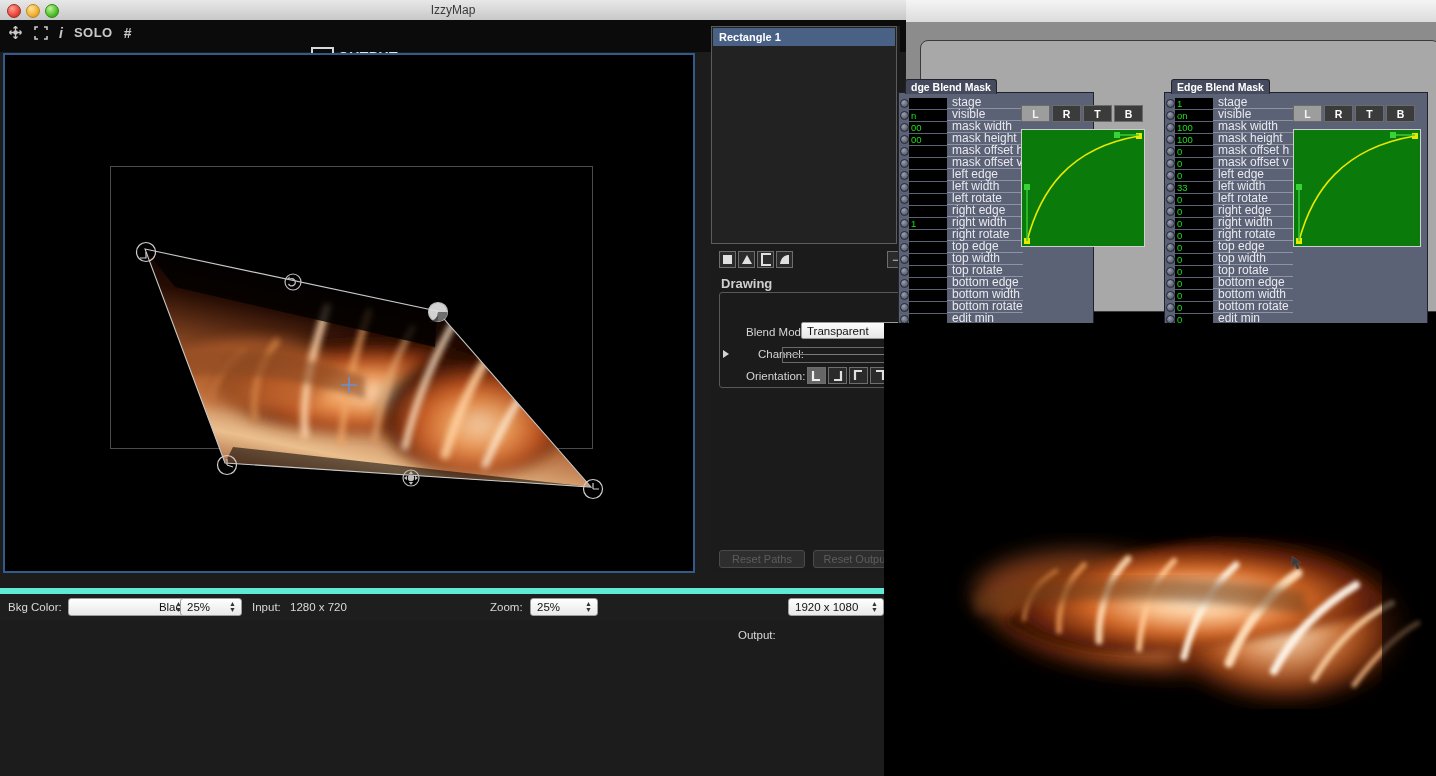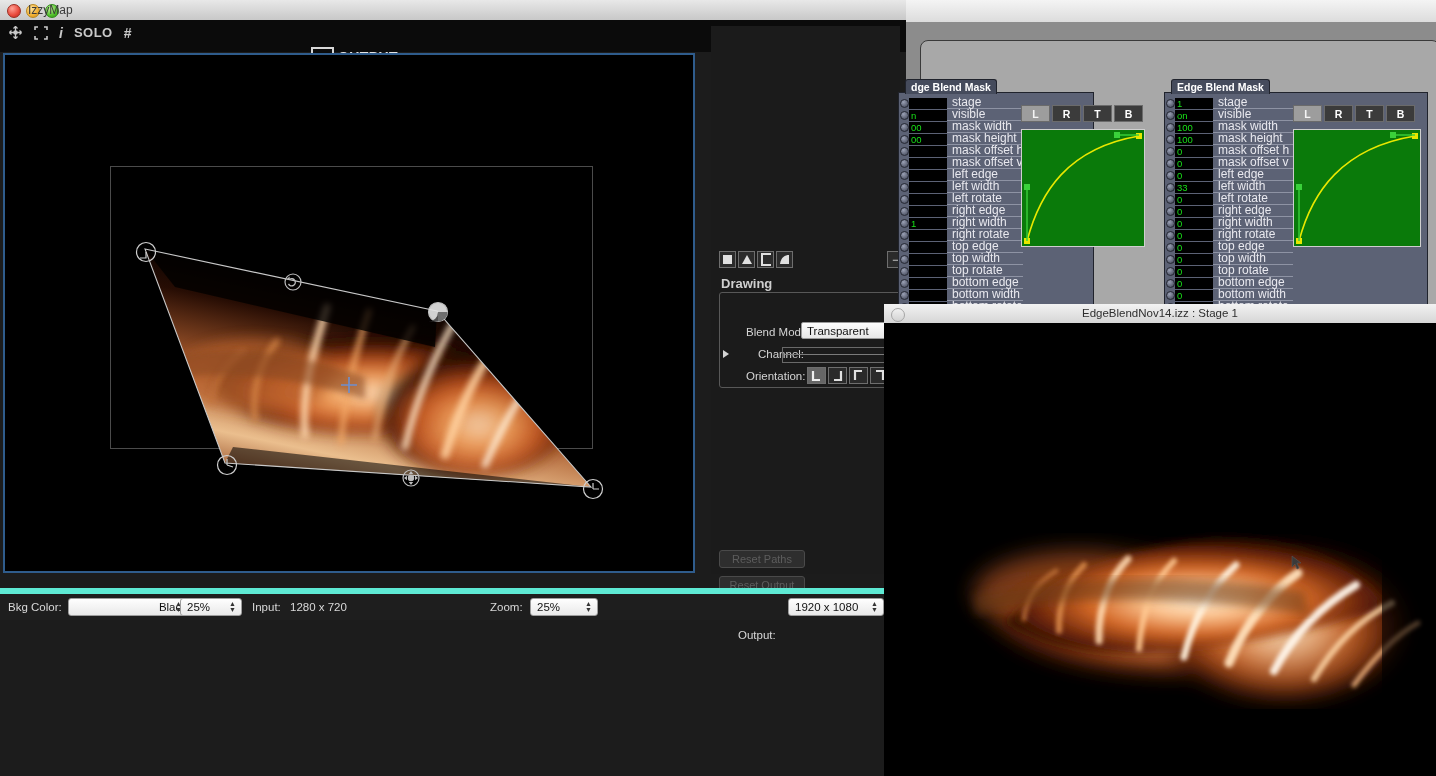--- a/index.html
+++ b/index.html
@@ -8,21 +8,21 @@
        -webkit-font-smoothing:antialiased;}
 
   
   #desktop{position:absolute;inset:0;background:#000;}
 
   
   #izzymap{position:absolute;left:0;top:0;width:906px;height:776px;background:#1c1c1c;}
   #izzy-titlebar{position:absolute;left:0;top:0;width:906px;height:20px;
      background:linear-gradient(#e8e8e8,#c8c8c8);border-bottom:1px solid #8a8a8a;}
   #izzy-title{position:absolute;left:0;top:0;width:906px;height:20px;line-height:20px;
-     font-size:12px;color:#3a3a3a;font-weight:400;padding-left:28px;}
+     text-align:center;font-size:12px;color:#3a3a3a;font-weight:400;}
   .traffic{position:absolute;top:4px;width:12px;height:12px;border-radius:50%;}
   .tl-red{left:7px;background:radial-gradient(circle at 35% 30%,#ff9f93,#e8483a 60%,#b02a1f);
      border:1px solid #9c2c20;}
   .tl-yel{left:26px;background:radial-gradient(circle at 35% 30%,#ffe29a,#f2b032 60%,#c2851a);
      border:1px solid #ba881f;}
   .tl-grn{left:45px;background:radial-gradient(circle at 35% 30%,#c4f29a,#4fc02a 60%,#2f8a16);
      border:1px solid #2e8a18;}
 
   
   #izzy-toolbar{position:absolute;left:0;top:20px;width:906px;height:32px;background:#0b0b0b;}
@@ -77,21 +77,21 @@
      border-left:6px solid #d4d4d4;border-top:4px solid transparent;border-bottom:4px solid transparent;}
   #opacity-track{position:absolute;left:71px;top:321px;width:128px;height:16px;
      border:1px solid #6a6a6a;box-sizing:border-box;}
   #opacity-track:after{content:"";position:absolute;left:2px;top:6px;right:2px;height:1px;background:#7b7b7b;}
   #lbl-orient{left:12px;top:344px;}
   #orient-btns{position:absolute;left:96px;top:341px;display:flex;gap:2px;}
   .obtn{width:19px;height:17px;border:1px solid #6e6e6e;background:#2a2a2a;
      display:flex;align-items:center;justify-content:center;box-sizing:border-box;
      color:#e0e0e0;font-size:12px;font-weight:bold;}
   .obtn.on{background:#666;}
-  #reset-btns{position:absolute;left:8px;top:524px;display:flex;gap:8px;flex-direction:column;}
+  #reset-btns{position:absolute;left:8px;top:524px;display:flex;gap:8px;}
   .rbtn{width:86px;height:18px;background:#2e2e2e;border:1px solid #4a4a4a;border-radius:3px;
      color:#5d5d5d;font-size:11px;display:flex;align-items:center;justify-content:center;
      box-sizing:border-box;}
 
   
   #statusbar{position:absolute;left:0;top:588px;width:906px;height:26px;background:#1e1e1e;
      border-top:6px solid #5eead4;}
   .sb-lbl{position:absolute;color:#d9d9d9;font-size:11.5px;top:7px;}
   .popbtn{position:absolute;top:4px;height:18px;background:linear-gradient(#fefefe,#e9e9e9);
      border:1px solid #9d9d9d;border-radius:3px;box-sizing:border-box;color:#111;font-size:11.5px;
@@ -296,20 +296,25 @@
       </g>
 
       <g stroke="#6d8fd0" stroke-width="1.6">
         <path d="M344 322 v16 M336 330 h16"></path>
       </g>
     </svg>
   </div>
 
   <div id="inspector">
 
+    <div id="layer-list">
+      <div id="layer-row">
+        <span>Rectangle 1</span>
+      </div>
+    </div>
 
     <div id="shape-tools">
       <div class="sbtn">
         <i style="width:9px;height:9px;background:#e0e0e0;"></i>
         </div>
       <div class="sbtn">
         <i style="width:0;height:0;border-left:5px solid transparent;border-right:5px solid transparent;border-bottom:9px solid #e0e0e0;"></i>
         </div>
       <div class="sbtn">
         <i style="width:8px;height:9px;border:2px solid #e0e0e0;border-right:none;"></i>
@@ -638,24 +643,20 @@
           <rect x="96" y="2" width="6" height="6" fill="#3ad13a"></rect>
           <path d="M5 57 L5 111" stroke="#3ad13a" stroke-width="1.4" fill="none"></path>
           <path d="M99 5 L121 5" stroke="#3ad13a" stroke-width="1.4" fill="none"></path>
         </svg>
       </div>
     </div>
   </div>
 </div>
 
 <div id="stagewin">
-  <div id="stage-titlebar">
-    <div id="stage-close"></div>
-    <div id="stage-title">EdgeBlendNov14.izz : Stage 1</div>
-  </div>
   <div id="stage-canvas">
     <svg width="552" height="453" viewBox="0 0 552 453">
       <defs>
         <radialGradient id="sfA" cx="50%" cy="55%" r="58%">
           <stop offset="0%" stop-color="#fff0d8"></stop>
           <stop offset="22%" stop-color="#ffc894"></stop>
           <stop offset="48%" stop-color="#d66a28"></stop>
           <stop offset="74%" stop-color="#6a2409"></stop>
           <stop offset="100%" stop-color="#000000"></stop>
         </radialGradient>

